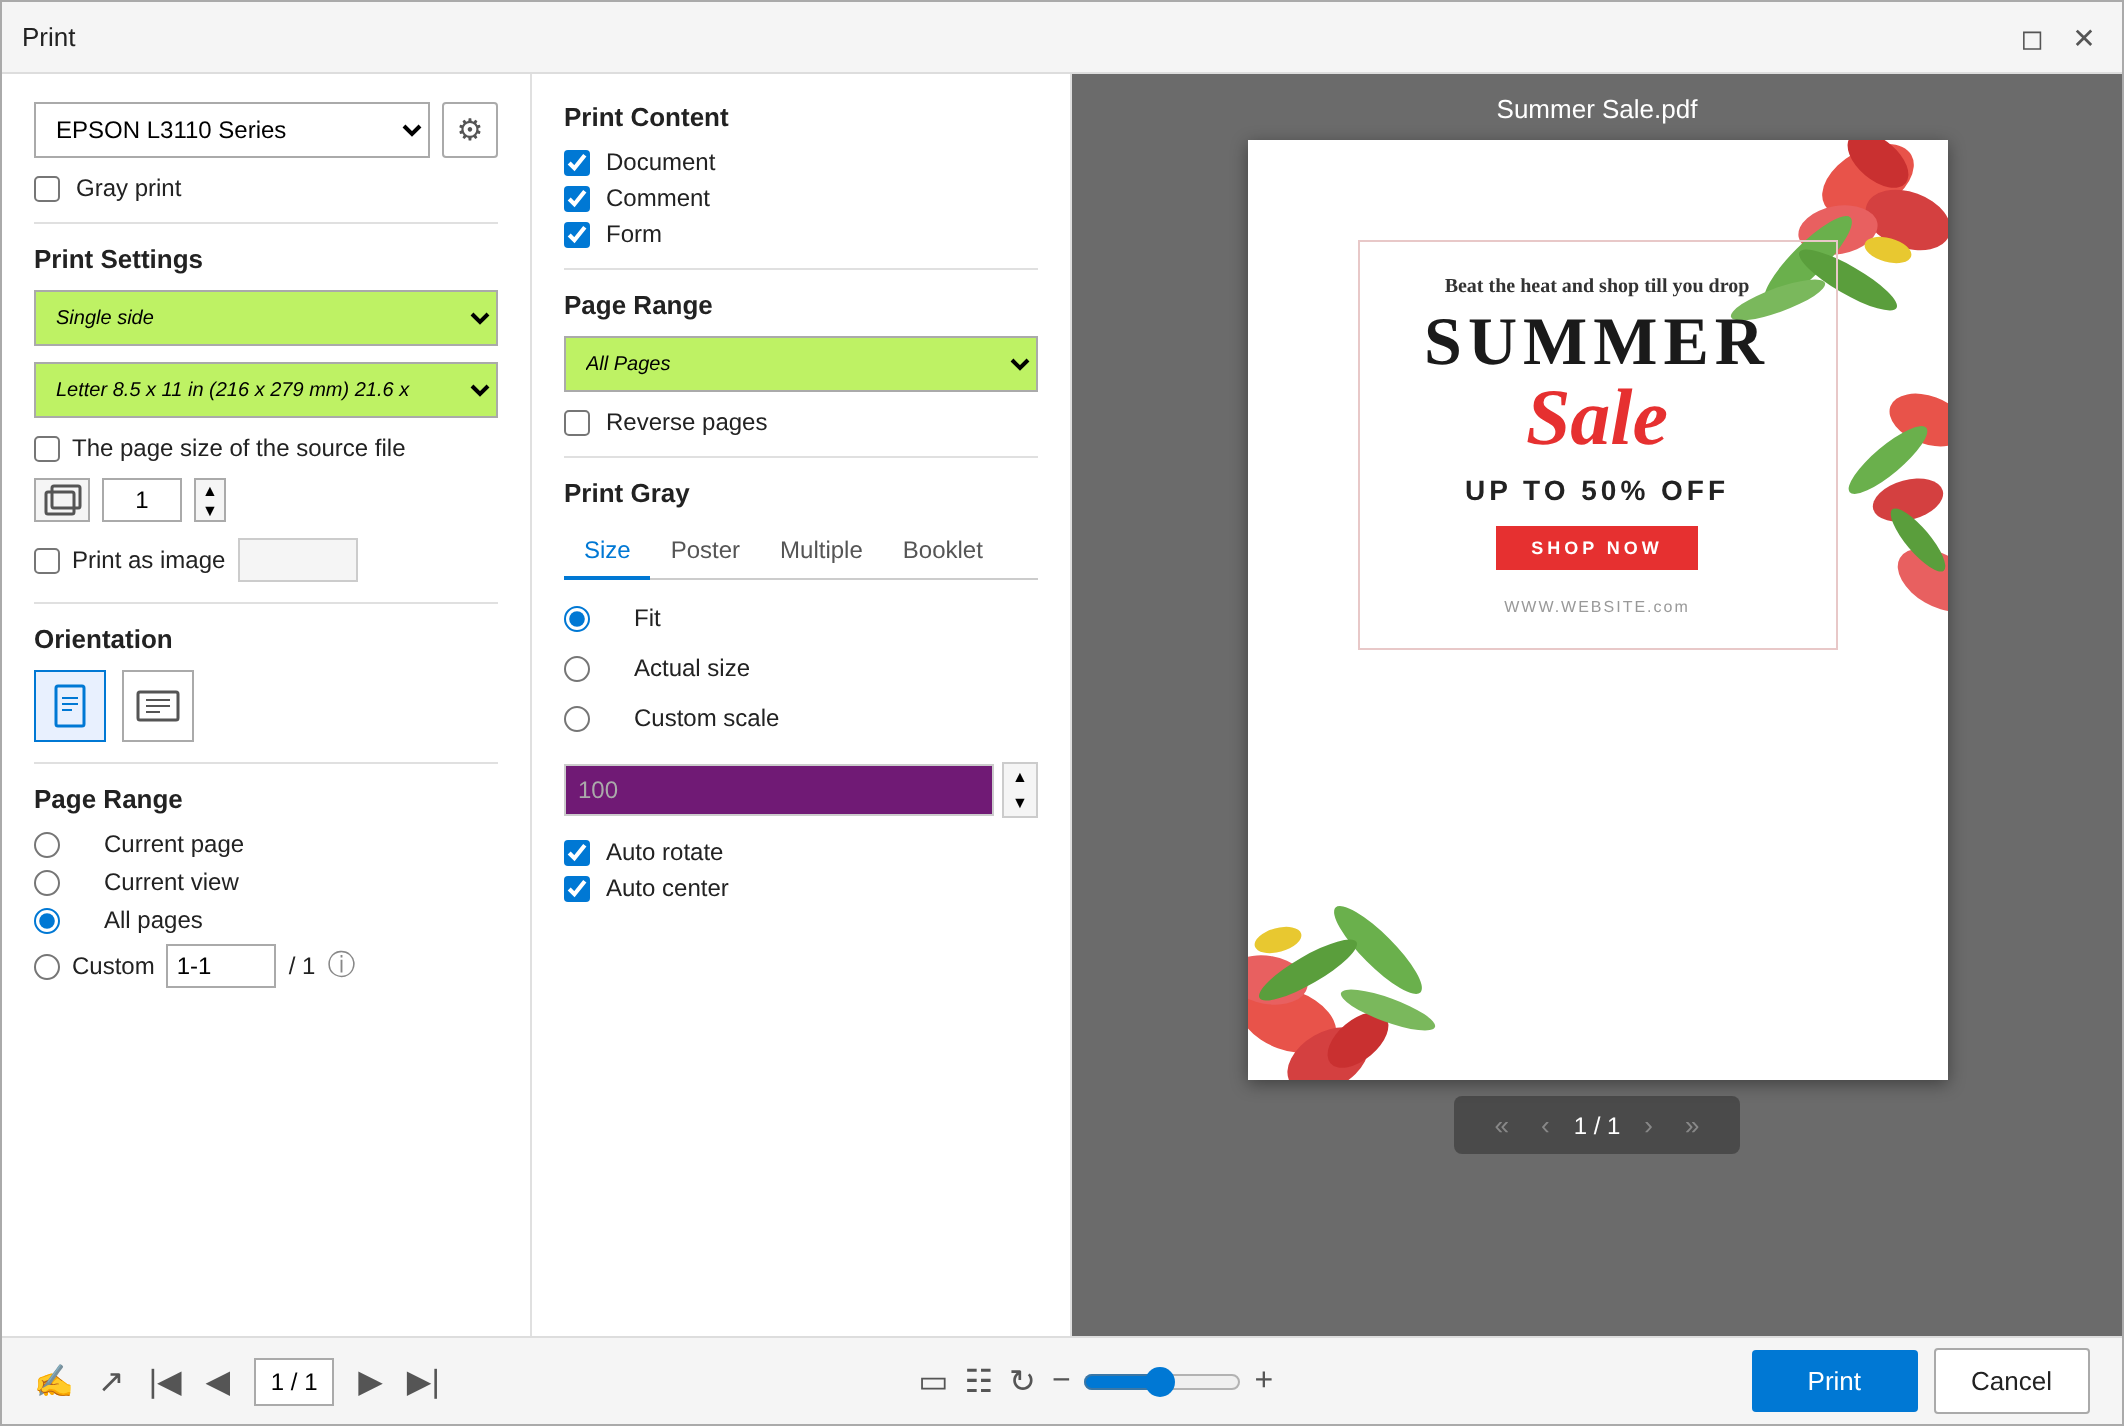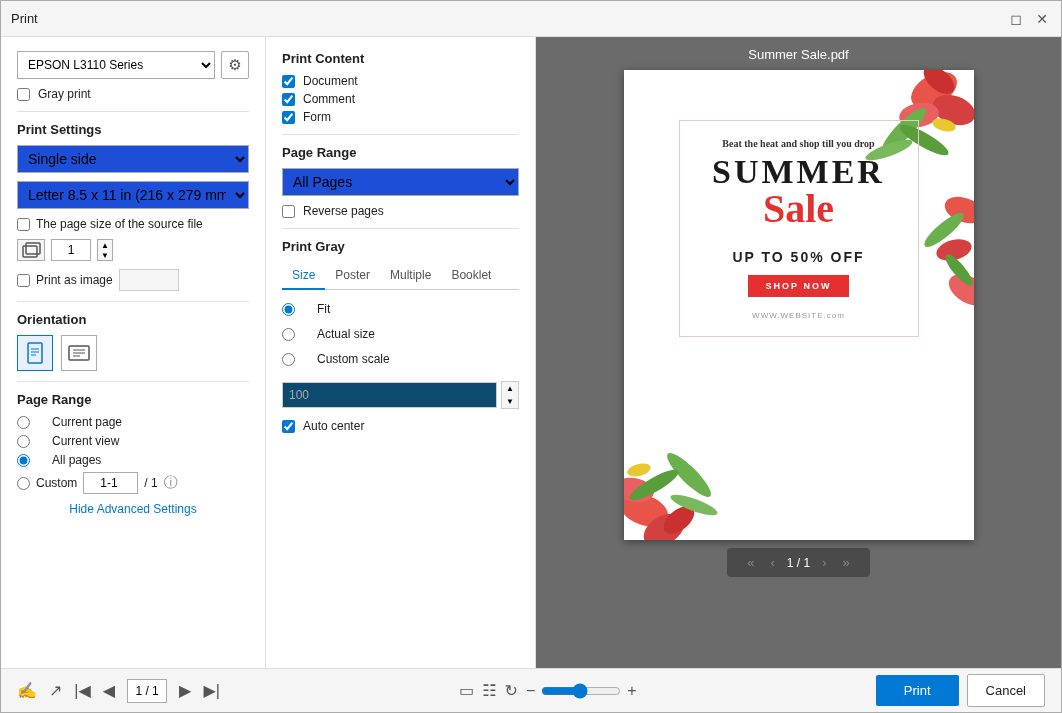--- a/index.html
+++ b/index.html
@@ -140,26 +140,27 @@
     .divider {
       border: none;
       border-top: 1px solid #e0e0e0;
       margin: 10px 0;
     }
 
     select.full-select {
       width: 100%;
       height: 28px;
       border: 1px solid #aaa;
-      background: #1d4ed8;
-      font-size: 14px;
+      background: #bef264;
+      font-size: 10px;
       padding: 0 6px;
       margin-bottom: 8px;
       appearance: auto;
       cursor: pointer;
+      font-style: italic;
     }
 
     .source-file-row {
       display: flex;
       align-items: center;
       gap: 6px;
       font-size: 12px;
       margin-bottom: 8px;
     }
 
@@ -267,21 +268,21 @@
       gap: 6px;
       font-size: 12px;
       margin-bottom: 5px;
     }
 
     .custom-input {
       width: 55px;
       height: 22px;
       border: 1px solid #aaa;
       font-size: 12px;
-      padding: 0 16px;
+      padding: 0 4px;
     }
 
     .hide-advanced {
       color: #0078d4;
       font-size: 12px;
       cursor: pointer;
       text-decoration: none;
       display: block;
       text-align: center;
       margin-top: 8px;
@@ -322,21 +323,21 @@
       display: flex;
       align-items: center;
       gap: 4px;
       margin-bottom: 10px;
     }
 
     .scale-input {
       width: 220px;
       height: 26px;
       border: 1px solid #ccc;
-      background: #0c4a6e;
+      background: #701a75;
       font-size: 12px;
       padding: 12px 6px;
       color: #aaa;
     }
 
     .scale-spin {
       display: flex;
       flex-direction: column;
       border: 1px solid #ccc;
     }
@@ -595,21 +596,20 @@
         <label>All pages</label>
       </div>
       <div class="custom-row">
         <input type="radio" name="pagerange" style="">
         <label>Custom</label>
         <input type="text" class="custom-input" value="1-1" style="">
         <span>/ 1</span>
         <span style="font-size:14px; color:#888;">ⓘ</span>
       </div>
 
-      <a href="#" class="hide-advanced">Hide Advanced Settings</a>
     </div>
 
     <div class="middle-panel">
       
       <div class="section-title">Print Content</div>
       <div class="checkbox-row">
         <input type="checkbox" class="blue-checkbox" checked="" style="">
         <label>Document</label>
       </div>
       <div class="checkbox-row">
@@ -662,20 +662,24 @@
       <div class="scale-input-row">
         <input type="text" class="scale-input" value="100" disabled="" style="">
         <div class="scale-spin">
           <button class="scale-spin-btn">▲</button>
           <button class="scale-spin-btn">▼</button>
         </div>
       </div>
 
       <div class="checkbox-row">
         <input type="checkbox" class="blue-checkbox" checked="" style="">
+        <label>Auto rotate</label>
+      </div>
+      <div class="checkbox-row">
+        <input type="checkbox" class="blue-checkbox" checked="" style="">
         <label>Auto center</label>
       </div>
     </div>
 
     <div class="right-panel">
       <div class="pdf-filename">Summer Sale.pdf</div>
 
       <div class="pdf-preview">
 
         <svg class="floral-top-right" viewBox="0 0 130 130" xmlns="http://www.w3.org/2000/svg">
@@ -708,21 +712,21 @@
           <ellipse cx="40" cy="100" rx="18" ry="10" fill="#d44040" transform="rotate(-15 40 100)"></ellipse>
           <ellipse cx="55" cy="140" rx="22" ry="13" fill="#e86060" transform="rotate(30 55 140)"></ellipse>
           <ellipse cx="30" cy="80" rx="25" ry="7" fill="#6ab04c" transform="rotate(-40 30 80)"></ellipse>
           <ellipse cx="45" cy="120" rx="20" ry="6" fill="#5a9e3c" transform="rotate(50 45 120)"></ellipse>
         </svg>
 
         <div style="position:absolute; top:50px; left:50%; transform:translateX(-50%); width:240px; text-align:center;">
           <div style="border:1.5px solid #e8c8c8; padding:16px 18px;">
             <div style="font-size:10px; font-weight:bold; color:#333; font-family:serif; line-height:1.4; margin-bottom:4px;">Beat the heat and shop till you drop</div>
             <div style="font-size:34px; font-weight:900; color:#1a1a1a; font-family:serif; letter-spacing:3px; line-height:1;">SUMMER</div>
-            <div style="font-size:40px; font-weight:900; color:#e63030; font-family:serif; line-height:1; margin-bottom:20px;">Sale</div>
+            <div style="font-size:40px; font-weight:900; color:#e63030; font-family:serif; font-style:italic; line-height:1; margin-bottom:8px;">Sale</div>
             <div style="font-size:14px; font-weight:bold; color:#222; letter-spacing:2px; margin-bottom:10px;">UP TO 50% OFF</div>
             <div style="background:#e63030; color:#fff; padding:6px 18px; font-size:9px; font-weight:bold; letter-spacing:2px; display:inline-block; margin-bottom:8px;">SHOP NOW</div>
             <div style="font-size:8px; color:#999; letter-spacing:1px; margin-top:6px;">WWW.WEBSITE.com</div>
           </div>
         </div>
       </div>
 
       <div class="pagination-bar">
         <button class="page-nav-btn" disabled="">«</button>
         <button class="page-nav-btn" disabled="">‹</button>

